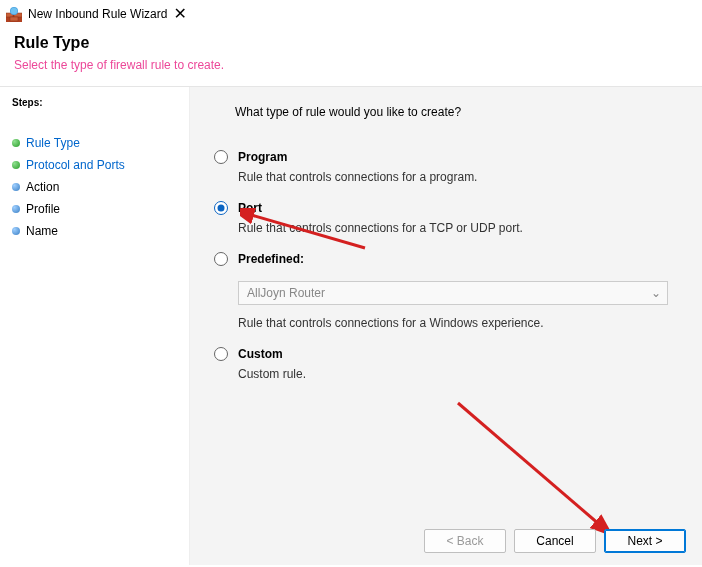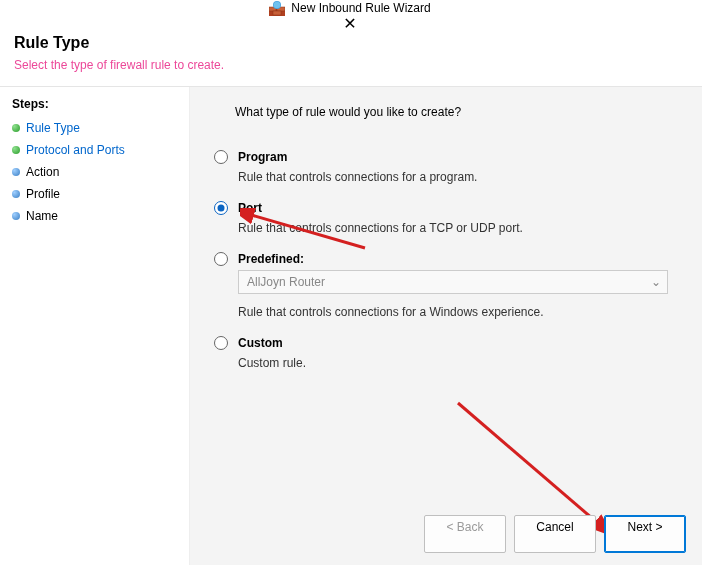--- a/index.html
+++ b/index.html
@@ -9,25 +9,24 @@
     background: #ffffff;
     color: #000;
     width: 702px;
     height: 567px;
     overflow: hidden;
     position: relative;
   }
   .titlebar {
     display: flex;
     align-items: center;
-    justify-content: space-between;
+    justify-content: flex-start;
     height: 28px;
     padding: 0 8px 0 6px;
     background: #ffffff;
-    flex-direction: column;
   }
   .titlebar-left {
     display: flex;
     align-items: center;
     gap: 6px;
   }
   .firewall-icon {
     width: 16px;
     height: 16px;
     display: inline-block;
@@ -58,22 +57,22 @@
     height: calc(100% - 28px - 60px);
   }
   .sidebar {
     width: 190px;
     padding: 10px 12px;
     background: #fff;
     border-right: 1px solid #eee;
   }
   .steps-title {
     font-weight: bold;
-    font-size: 12px;
-    margin-bottom: 6px;
+    font-size: 10px;
+    margin-bottom: 24px;
   }
   .step-item {
     display: flex;
     align-items: center;
     gap: 6px;
     padding: 4px 0;
     font-size: 12px;
     cursor: pointer;
   }
   .bullet {
@@ -120,21 +119,21 @@
     top: 50%; left: 50%;
     transform: translate(-50%, -50%);
   }
   .opt-label { font-weight: bold; font-size: 12px; }
   .opt-desc  {
     font-size: 12px;
     color: #333;
     margin: 2px 0 16px 24px;
   }
   .predef-select {
-    margin: 0 0 4px 24px;
+    margin: 11px 0 4px 24px;
     width: 430px;
     height: 24px;
     border: 1px solid #ccc;
     background: #f9f9f9;
     color: #888;
     font-size: 12px;
     padding: 2px 22px 2px 8px;
     position: relative;
     line-height: 18px;
   }
@@ -148,21 +147,21 @@
   }
   .button-bar {
     position: absolute;
     bottom: 12px;
     right: 16px;
     display: flex;
     gap: 8px;
   }
   .btn {
     min-width: 82px;
-    height: 38px;
+    height: 24px;
     font-size: 12px;
     background: #fdfdfd;
     border: 1px solid #bfbfbf;
     border-radius: 2px;
     cursor: pointer;
     padding: 0 10px;
     line-height: 22px;
     text-align: center;
   }
   .btn.disabled { color: #9a9a9a; cursor: default; }

